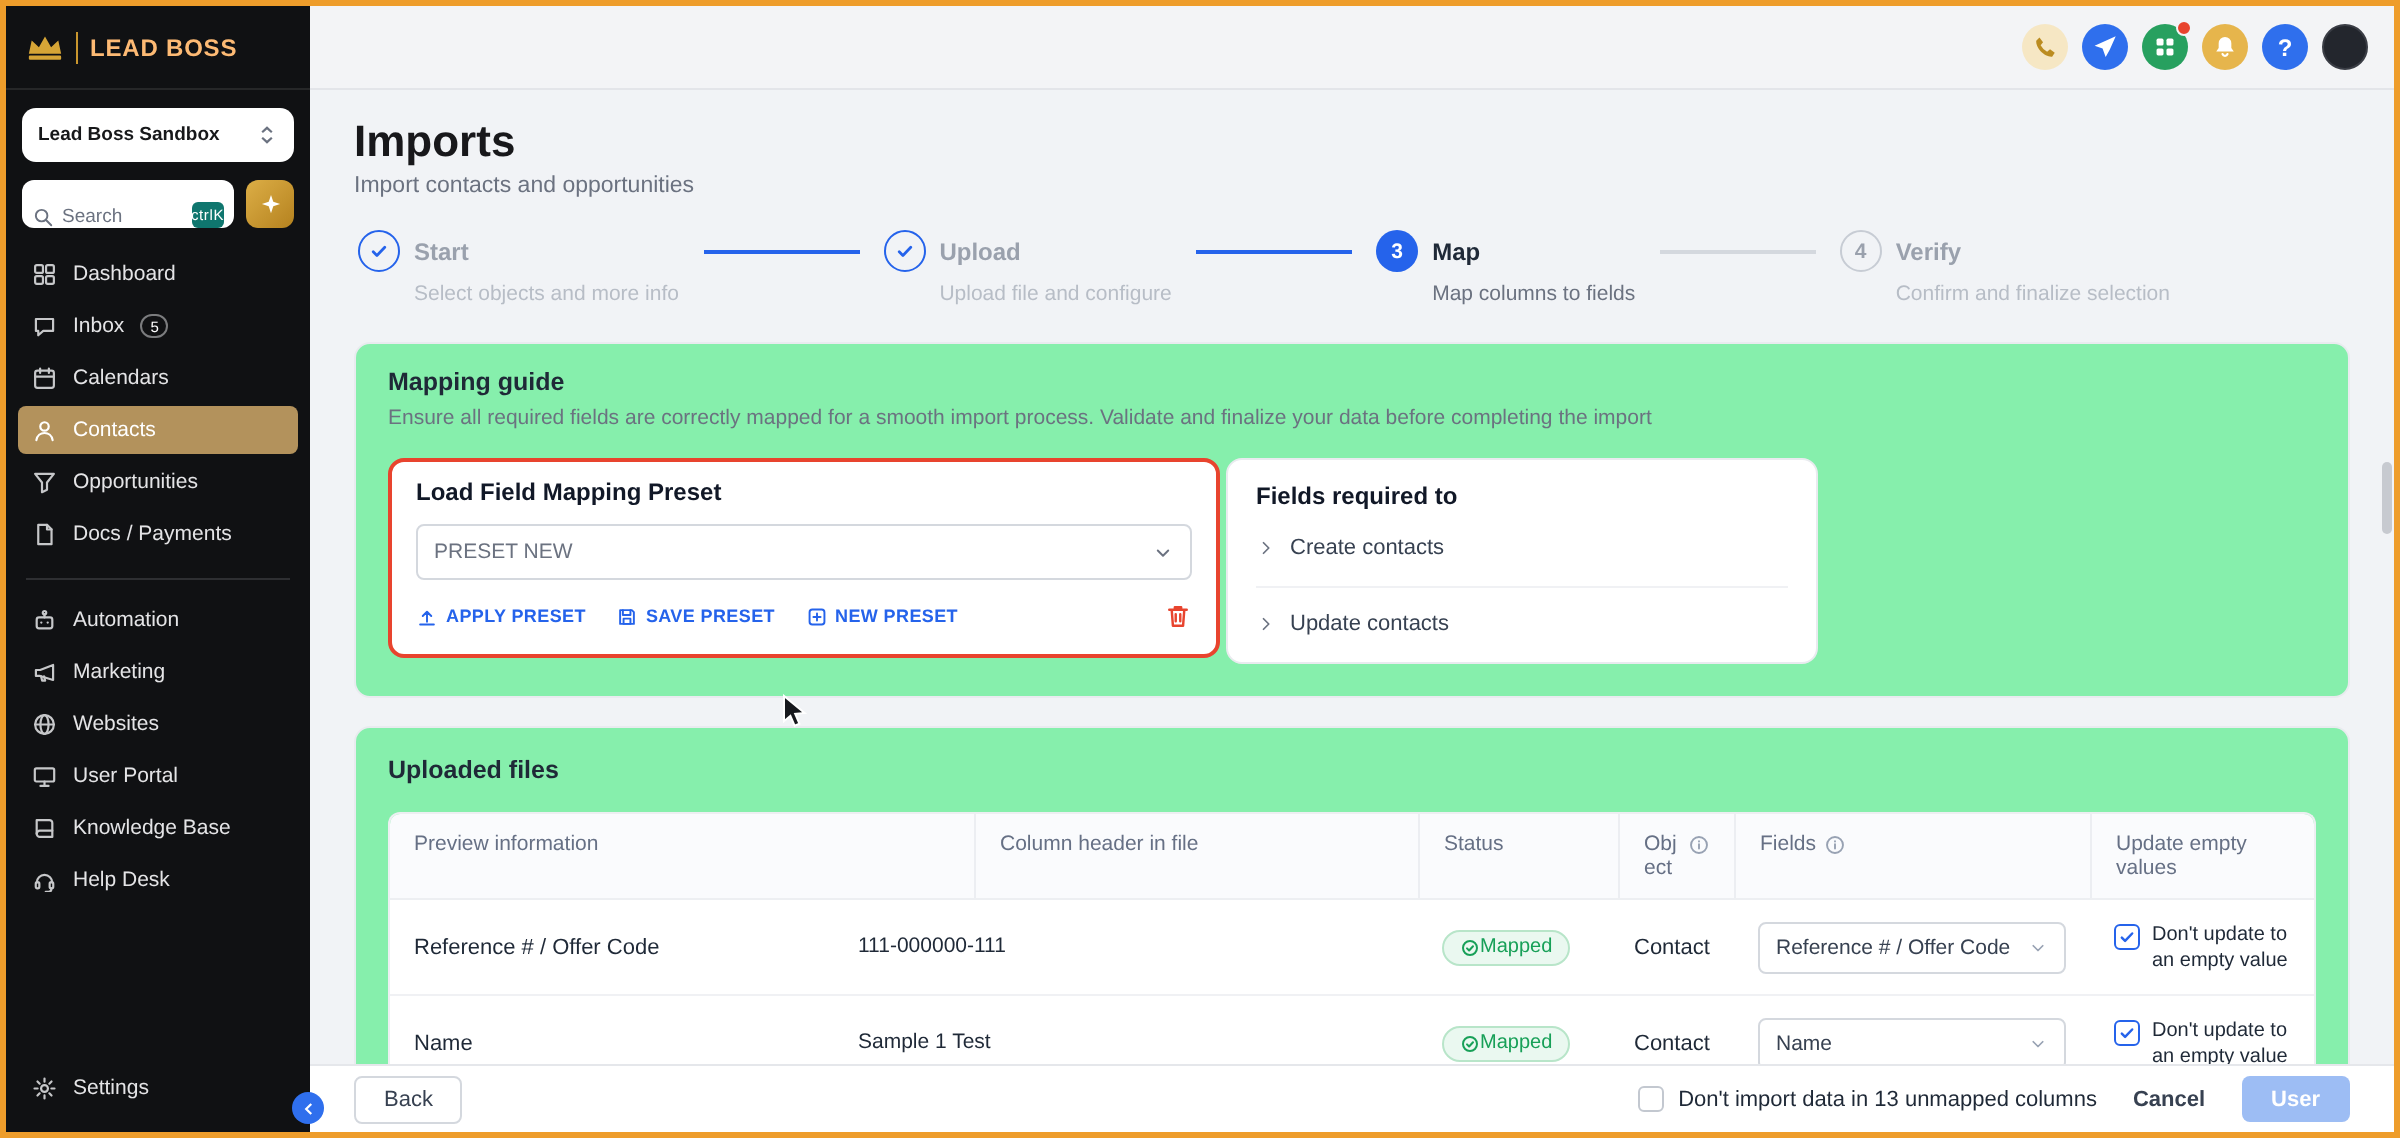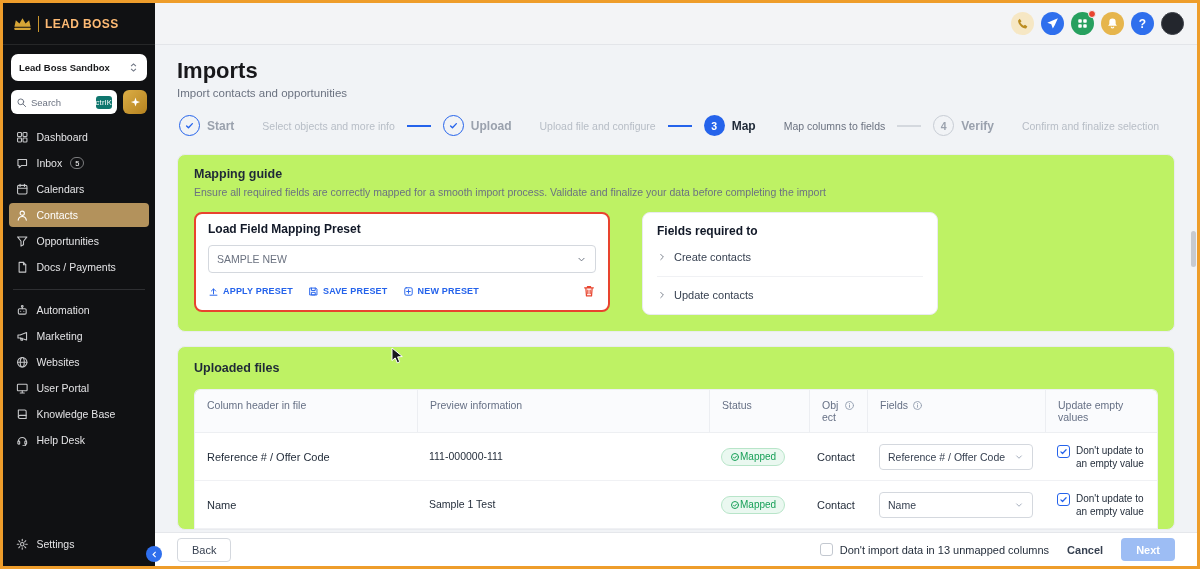--- a/index.html
+++ b/index.html
@@ -17,21 +17,21 @@
 
   
   .sidebar{width:152px;min-width:152px;background:#101113;color:#d9d9db;display:flex;flex-direction:column;position:relative}
   .logo-row{height:42px;display:flex;align-items:center;gap:6px;padding:0 10px;border-bottom:1px solid #262728}
   .logo-row .crown{width:19px;height:16px}
   .logo-sep{width:1px;height:16px;background:#c9962e}
   .brand{color:#fdba74;font-weight:bold;font-size:12px;letter-spacing:.4px;white-space:nowrap}
   .account{margin:9px 8px 2px;background:#fff;color:#17181a;border-radius:7px;height:27px;display:flex;align-items:center;justify-content:space-between;padding:0 8px;font-size:9.5px;font-weight:700;cursor:pointer}
   .updown{width:11px;height:11px;stroke:#6b7280;stroke-width:1.6;fill:none}
   .search-row{display:flex;gap:6px;margin:7px 8px 8px;align-items:center}
-  .search-box{flex:1;background:#fff;border-radius:6px;height:24px;display:flex;align-items:center;gap:4px;padding:0 5px;font-size:9.5px;color:#6b7280}
+  .search-box{flex:1;background:#fff;border-radius:6px;height:24px;display:flex;align-items:flex-end;gap:4px;padding:0 5px;font-size:9.5px;color:#6b7280}
   .search-box .ic{width:11px;height:11px;color:#6b7280}
   .kbd{background:#0f766e;color:#fff;font-size:7.5px;padding:2px 0;border-radius:3px;margin-left:auto;letter-spacing:.3px}
   .ai-btn{width:24px;height:24px;border-radius:6px;background:linear-gradient(135deg,#dcae46,#b5821f);display:flex;align-items:center;justify-content:center;color:#fff;flex:none}
   .nav{flex:1;padding:3px 6px 0;display:flex;flex-direction:column;overflow:hidden}
   .nav-item{display:flex;align-items:center;gap:8px;height:24px;margin-bottom:2px;padding:0 7px;border-radius:4px;font-size:10.5px;color:#e4e4e6;cursor:pointer;white-space:nowrap}
   .nav-item .ic{color:#c6c7c9;width:12.5px;height:12.5px}
   .nav-item.active{background:#b3925c;color:#fff}
   .nav-item.active .ic{color:#fff}
   .badge{border:1px solid #7b7c7e;border-radius:8px;font-size:7.5px;padding:0 4px;height:12px;line-height:11px;color:#fff}
   .chev-end{margin-left:auto;color:#c6c7c9;width:10px;height:10px}
@@ -52,41 +52,41 @@
   .tb-help{background:#2f6fed;color:#fff;font-size:12px}
   .tb-avatar{background:#23262d;border:1px solid #3a3d45}
   .reddot{position:absolute;top:-2px;right:-2px;width:8px;height:8px;background:#e8442e;border-radius:50%;border:1.5px solid #f3f4f6}
 
   .content{flex:1;padding:13px 22px 0;overflow:hidden;position:relative}
   .page-title{font-size:22px;font-weight:700;color:#18181b}
   .page-subtitle{font-size:11.5px;color:#6b7280;margin-top:3px}
 
   
   .stepper{display:flex;align-items:flex-start;margin:16px 2px 0;padding-right:88px}
-  .step{display:flex;flex-direction:row;flex:none}
+  .step{display:flex;flex-direction:column;flex:none}
   .step-top{display:flex;align-items:center;gap:7px}
   .step-circle{width:21px;height:21px;border-radius:50%;display:flex;align-items:center;justify-content:center;font-size:10.5px;font-weight:700;flex:none;cursor:pointer}
   .step.done .step-circle{border:1.5px solid #2563eb;color:#2563eb}
   .step.active .step-circle{background:#2563eb;color:#fff}
   .step.todo .step-circle{border:1.5px solid #c7ccd4;color:#9aa1ad}
   .step-circle .ic{width:11px;height:11px;stroke-width:2}
   .step-label{font-size:12px;font-weight:700;color:#9aa1ad}
   .step.active .step-label{color:#1f2937}
   .step-desc{font-size:10.5px;color:#b7bdc6;margin:5px 0 0 28px;white-space:nowrap}
   .step.active .step-desc{color:#6b7280}
   .connector{flex:1;height:1.5px;margin:10px 12px 0;min-width:24px}
   .connector.blue{background:#2563eb}
   .connector.gray{background:#d4d8de}
 
   
-  .card{background:#bef264;border:1px solid #e9ebef;border-radius:8px}
+  .card{background:#86efac;border:1px solid #e9ebef;border-radius:8px}
   .guide-card{margin-top:18px;padding:12px 16px 16px}
   .sec-title{font-size:12.5px;font-weight:700;color:#1f2937}
   .guide-desc{font-size:10.5px;color:#6b7280;margin-top:5px}
-  .guide-body{display:flex;gap:32px;margin-top:14px;align-items:flex-start}
+  .guide-body{display:flex;gap:3px;margin-top:14px;align-items:flex-start}
   .preset-card{width:416px;border:2px solid #e8442e;border-radius:8px;padding:8px 12px 12px;background:#fff}
   .preset-title{font-size:12px;font-weight:700;color:#111827}
   .select{margin-top:9px;height:28px;border:1px solid #d4d8de;border-radius:4px;display:flex;align-items:center;justify-content:space-between;padding:0 8px;font-size:10.5px;color:#6b7280;background:#fff;cursor:pointer}
   .select .ic{color:#6b7280;width:11px;height:11px}
   .preset-actions{display:flex;align-items:center;gap:15px;margin-top:11px}
   .link-btn{display:flex;align-items:center;gap:4px;font-size:9px;font-weight:700;color:#2563eb;letter-spacing:.2px;cursor:pointer;white-space:nowrap}
   .link-btn .ic{width:11px;height:11px}
   .trash-btn{margin-left:auto;color:#e8442e;cursor:pointer}
   .trash-btn .ic{width:14px;height:14px}
   .fields-card{width:296px;border:1px solid #e9ebef;border-radius:8px;padding:11px 14px 13px;background:#fff}
@@ -362,21 +362,21 @@
     </div>
 
     <section class="card guide-card">
       <div class="sec-title">Mapping guide</div>
       <div class="guide-desc">Ensure all required fields are correctly mapped for a smooth import process. Validate and finalize your data before completing the import</div>
 
       <div class="guide-body">
         <div class="preset-card">
           <div class="preset-title">Load Field Mapping Preset</div>
           <div class="select">
-            <span>SAMPLE NEW</span>
+            <span>PRESET NEW</span>
             <svg class="ic" viewBox="0 0 16 16">
                 <path d="M4.2 6.2L8 10l3.8-3.8"></path>
               </svg>
           </div>
           <div class="preset-actions">
             <span class="link-btn">
               <svg class="ic" viewBox="0 0 16 16">
                   <path d="M8 11.5V4.5M4.9 7.3L8 4.2l3.1 3.1M3 13.4h10"></path>
                 </svg>
               <span>APPLY PRESET</span>
@@ -419,25 +419,25 @@
           </div>
         </div>
       </div>
     </section>
 
     <section class="card files-card">
       <div class="sec-title">Uploaded files</div>
 
       <div class="table">
         <div class="thead">
+          <div class="th c2">
+              <span>Preview information</span>
+            </div>
           <div class="th c1">
               <span>Column header in file</span>
-            </div>
-          <div class="th c2">
-              <span>Preview information</span>
             </div>
           <div class="th c3">
               <span>Status</span>
             </div>
           <div class="th c4">
             <span class="wrapany">Object</span>
             <svg class="ic" viewBox="0 0 16 16">
                 <circle cx="8" cy="8" r="5.8"></circle>
                 <path d="M8 7.4v3.2M8 5.2v.2"></path>
               </svg>
@@ -533,21 +533,21 @@
   </div>
 
   <footer class="footerbar">
     <button class="back-btn">Back</button>
     <div class="footer-right">
       <span class="unmapped">
         <span class="f-check"></span>
         <span>Don't import data in 13 unmapped columns</span>
       </span>
       <button class="cancel-btn">Cancel</button>
-      <button class="next-btn">Next</button>
+      <button class="next-btn">User</button>
     </div>
   </footer>
 
   <div class="scroll-thumb"></div>
 </div>
 
 <div class="cursor">
   <svg width="14" height="18" viewBox="0 0 14 18">
       <path d="M1 1v12.6l3.2-2.7 2.1 4.9 2.4-1-2.1-4.9 4.7-.4z" fill="#16181d" stroke="#fff" stroke-width="1"></path>
     </svg>

